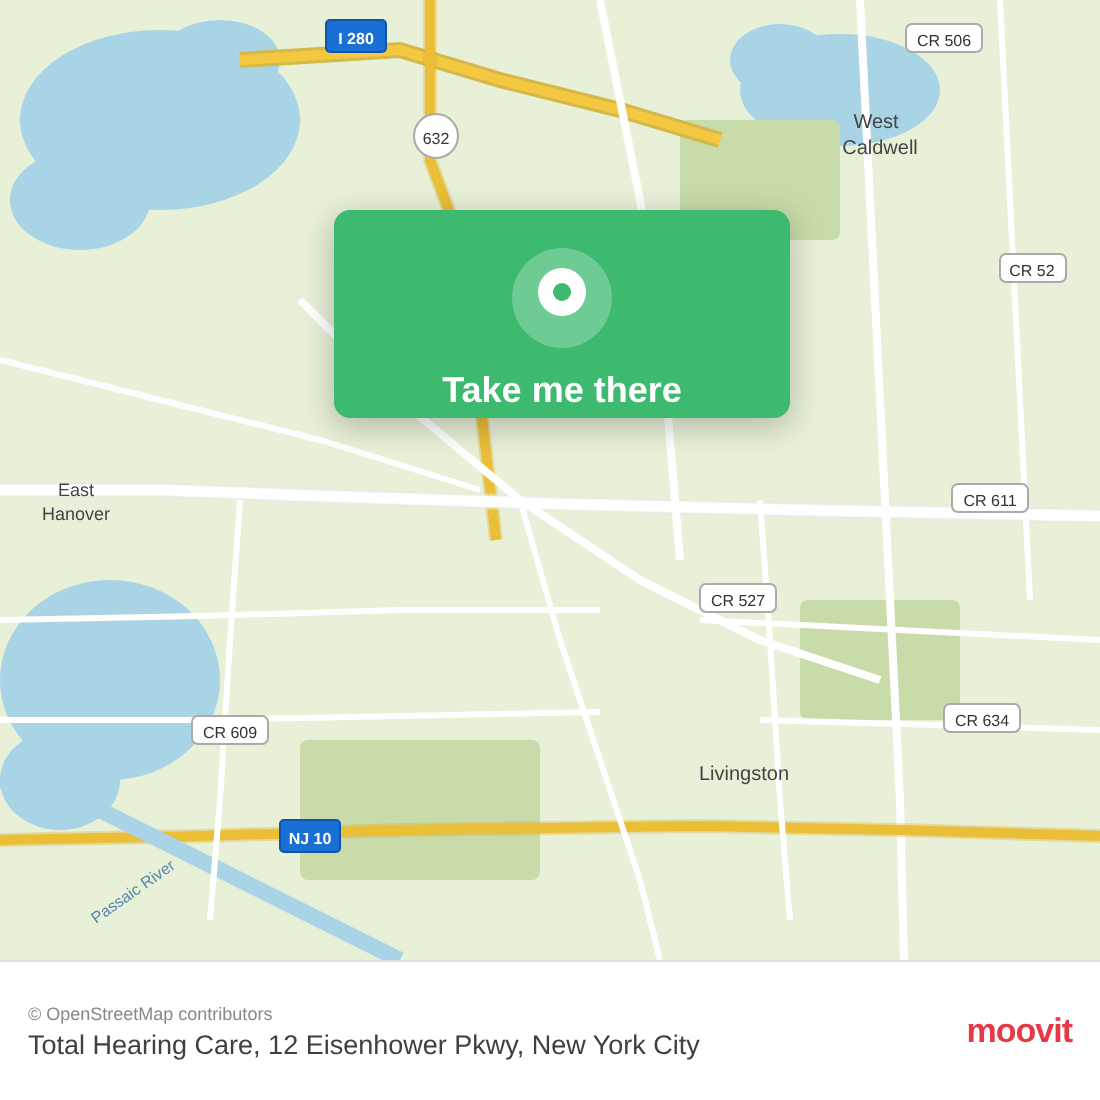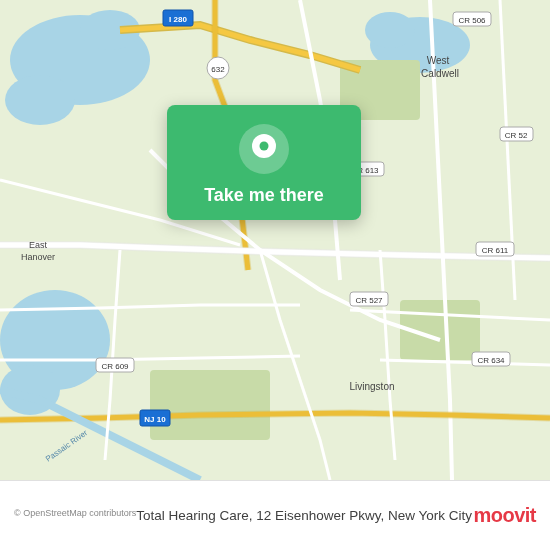--- a/index.html
+++ b/index.html
@@ -25,27 +25,27 @@
       position: absolute;
       top: 0; left: 0;
       width: 100%; height: 100%;
     }
 
     
     .card-overlay {
       position: absolute;
       top: 105px;
       left: 167px;
-      width: 194px;
+      width: 228px;
       background-color: #3dba6f;
       border-radius: 8px;
       display: flex;
       flex-direction: column;
       align-items: center;
-      padding: 18px 20px 14px 20px;
+      padding: 18px 20px 3px 20px;
       box-shadow: 0 4px 16px rgba(0,0,0,0.25);
     }
 
     .pin-icon {
       width: 52px;
       height: 52px;
       margin-bottom: 10px;
     }
 
     .take-me-there {
@@ -62,21 +62,21 @@
       background-color: #ffffff;
       display: flex;
       align-items: center;
       justify-content: space-between;
       padding: 0 14px;
       border-top: 1px solid #e0e0e0;
     }
 
     .bottom-left {
       display: flex;
-      flex-direction: row;
+      flex-direction: column;
     }
 
     .attribution {
       font-size: 9px;
       color: #888;
       margin-bottom: 3px;
     }
 
     .location-text {
       font-size: 13.5px;
@@ -84,21 +84,21 @@
       font-weight: 400;
     }
 
     .moovit-logo {
       display: flex;
       align-items: center;
       gap: 3px;
     }
 
     .moovit-text {
-      font-size: 20px;
+      font-size: 17px;
       font-weight: 700;
       color: #e63946;
       letter-spacing: -0.5px;
     }
     .road-outline { stroke: #d4b94a; stroke-width: 8; fill: none; }
   </style>
 </head>
 <body>
 
 <div class="map-container">

